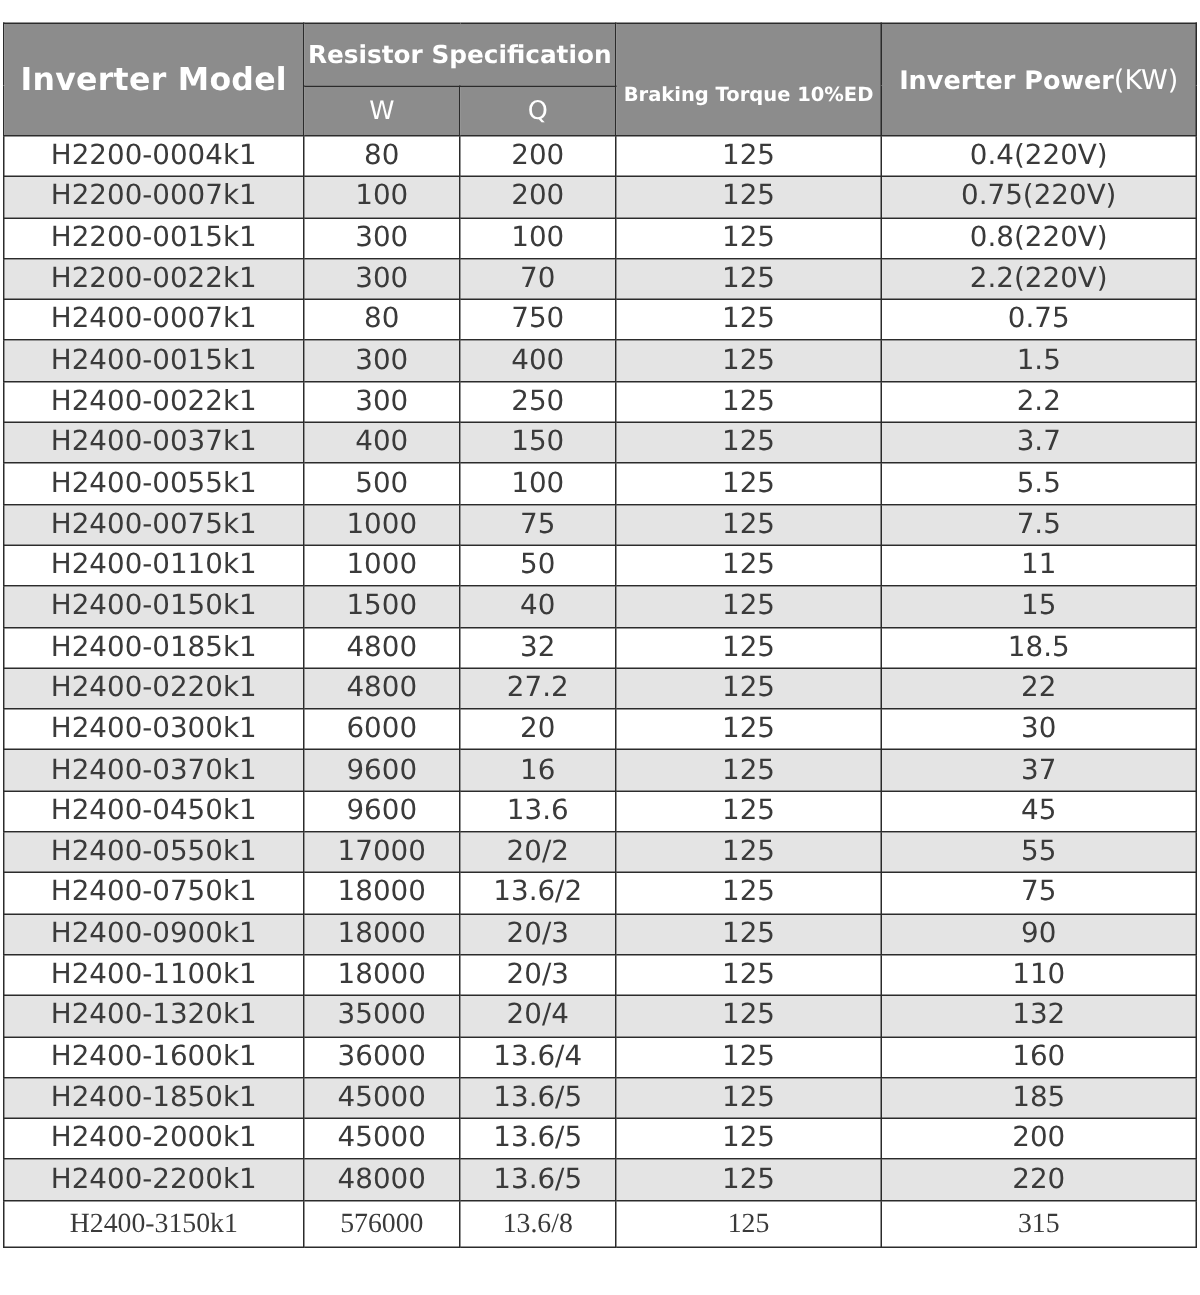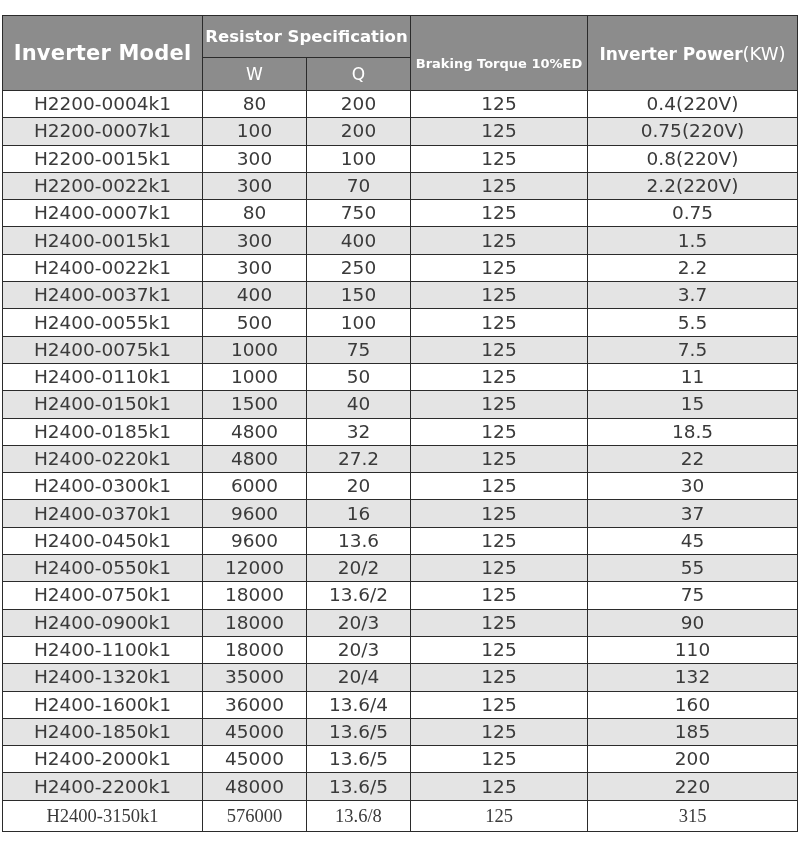--- a/index.html
+++ b/index.html
@@ -227,21 +227,21 @@
         </tr>
         <tr>
           <td>H2400-0450k1</td>
           <td>9600</td>
           <td>13.6</td>
           <td>125</td>
           <td>45</td>
         </tr>
         <tr>
           <td>H2400-0550k1</td>
-          <td>12000</td>
+          <td>17000</td>
           <td>20/2</td>
           <td>125</td>
           <td>55</td>
         </tr>
         <tr>
           <td>H2400-0750k1</td>
           <td>18000</td>
           <td>13.6/2</td>
           <td>125</td>
           <td>75</td>

